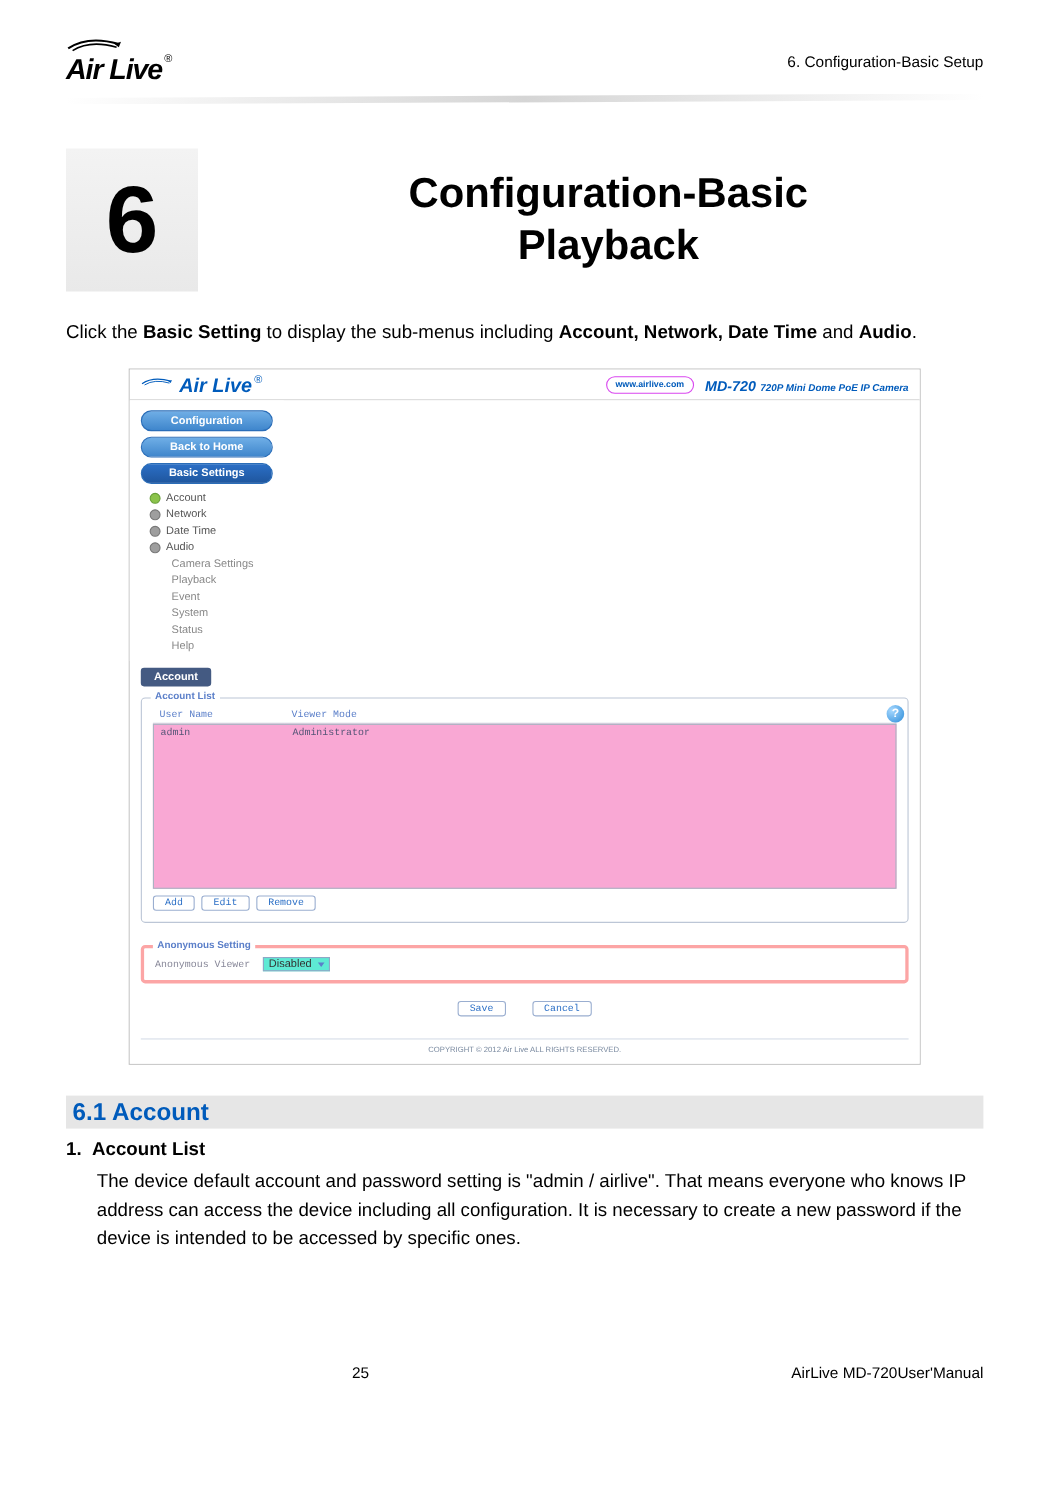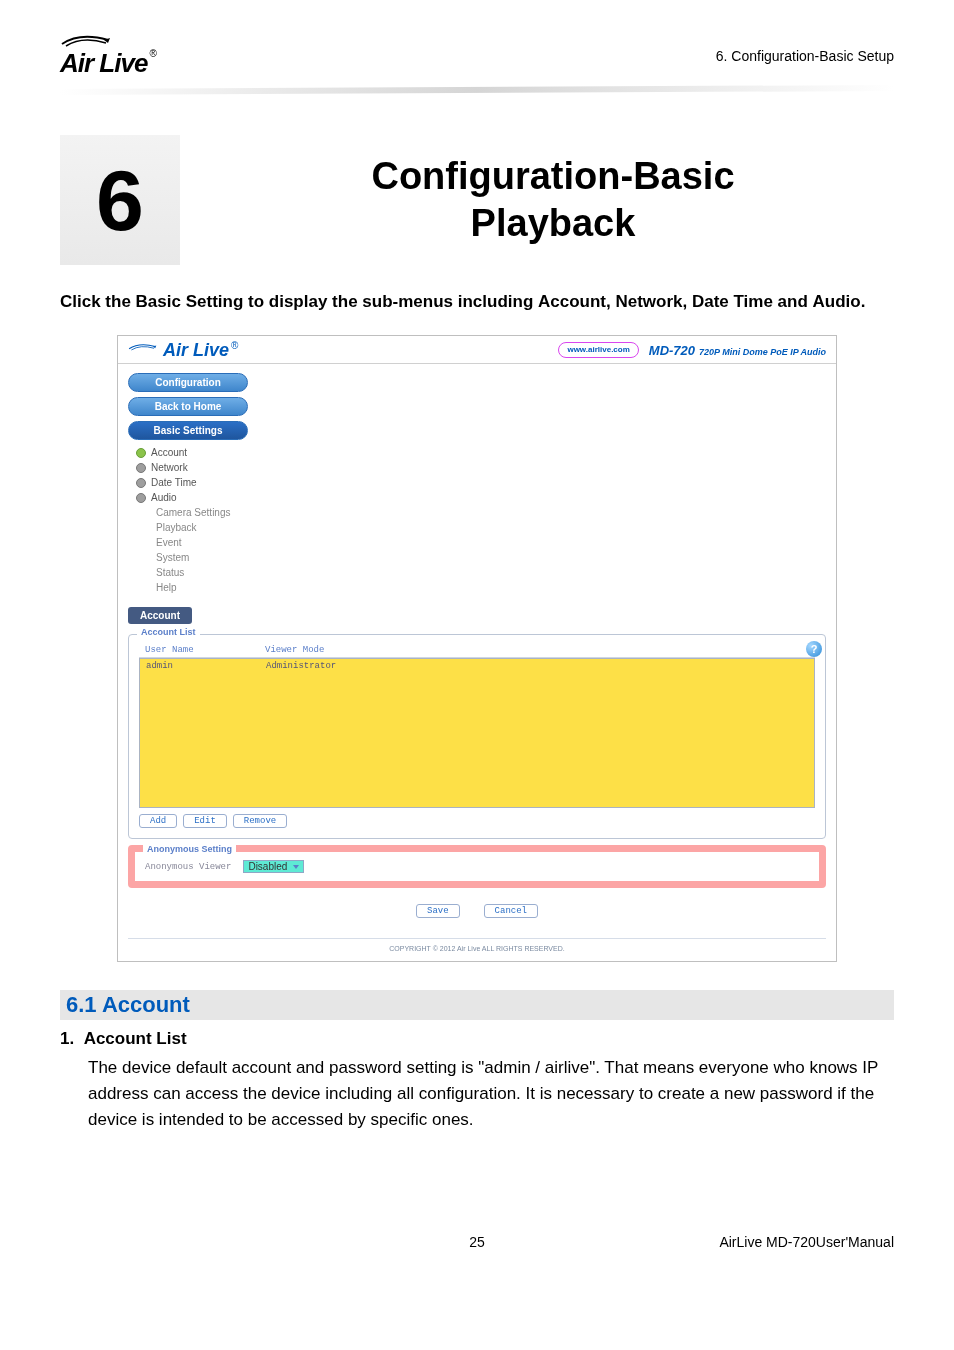--- a/index.html
+++ b/index.html
@@ -75,21 +75,20 @@
       font-size: 38px;
       font-weight: bold;
       text-align: center;
       line-height: 1.25;
       flex: 1;
     }
     .body-text {
       margin: 18px 60px;
       font-size: 17px;
       line-height: 1.55;
-      font-weight: bold;
     }
     .screenshot-wrap {
       margin: 20px auto 28px auto;
       width: 720px;
       border: 1px solid #bfbfbf;
     }
     .ss-top {
       background: #fff;
       display: flex;
       justify-content: space-between;
@@ -226,21 +225,21 @@
       padding: 0 4px;
       color: #5b7fc9;
       font-family: Arial, sans-serif;
       font-size: 9px;
       font-weight: bold;
     }
     .account-table-wrap {
       border: 1px solid #aab3c2;
       height: 150px;
       overflow: auto;
-      background: #fde047;
+      background: #f9a8d4;
     }
     .account-table { width: 100%; border-collapse: collapse; font-size: 9px; }
     .account-table th, .account-table td {
       text-align: left;
       padding: 2px 6px;
       color: #557;
     }
     .account-table th {
       border-bottom: 1px solid #cfd6e2;
       font-weight: normal;
@@ -266,22 +265,22 @@
       font-family: "Courier New", monospace;
       font-size: 9px;
       background: #fff;
       color: #2b6fc6;
       border: 1px solid #9aaed0;
       border-radius: 3px;
       padding: 1px 10px;
       cursor: pointer;
     }
     .anon-box {
-      border: 7px solid #fca5a5;
-      margin-top: 6px;
+      border: 3px solid #fca5a5;
+      margin-top: 20px;
       padding: 8px 10px;
       border-radius: 4px;
       position: relative;
     }
     .anon-row { display: flex; align-items: center; gap: 12px; font-family: "Courier New", monospace; font-size: 9px; color: #889; }
     .select-fake {
       border: 1px solid #8fa7c6;
       padding: 0 4px;
       font-family: Arial, sans-serif;
       font-size: 10px;
@@ -328,21 +327,21 @@
     }
     .ol-num { font-weight: bold; display: inline; }
     .ol-title { font-weight: bold; display: inline; }
     .ol-body { margin: 2px 0 0 28px; font-size: 17px; line-height: 1.55; }
     .page-footer {
       display: flex;
       justify-content: space-between;
       margin: 100px 60px 40px 60px;
       font-size: 14px;
     }
-    .page-footer .page-no { text-align: center; flex: 1; }
+    .page-footer .page-no { text-align: left; flex: 1; }
     .page-footer .right-label { text-align: right; width: 260px; }
     .page-footer .left-spacer { width: 260px; }
   </style>
 </head>
 <body>
 
 <div class="page-header">
   <div class="brand-logo">
     <svg class="logo-swoosh" width="60" height="18" viewBox="0 0 60 18" aria-hidden="true">
       <path d="M2,14 Q20,2 48,10" fill="none" stroke="#000" stroke-width="2"></path>
@@ -378,21 +377,21 @@
         <path d="M6,16 Q22,6 46,13" fill="none" stroke="#005bbb" stroke-width="1.5"></path>
         <path d="M44,10 l6,-2 l-2,5 z" fill="#005bbb"></path>
       </svg>
       <span>Air Live</span>
         <span class="reg-mark">®</span>
     </div>
     <div class="ss-top-right">
       <span class="ss-url-pill">www.airlive.com</span>
       <span>
         <span class="ss-model">MD-720</span>
-        <span class="ss-model-sub">720P Mini Dome PoE IP Audio</span>
+        <span class="ss-model-sub">720P Mini Dome PoE IP Camera</span>
       </span>
     </div>
   </div>
   <div class="ss-body">
     <div class="ss-sidebar">
       <div class="side-pill">Configuration</div>
       <div class="side-pill">Back to Home</div>
       <div class="side-pill active">Basic Settings</div>
       <div class="side-link on-bullet">
           <span>Account</span>

